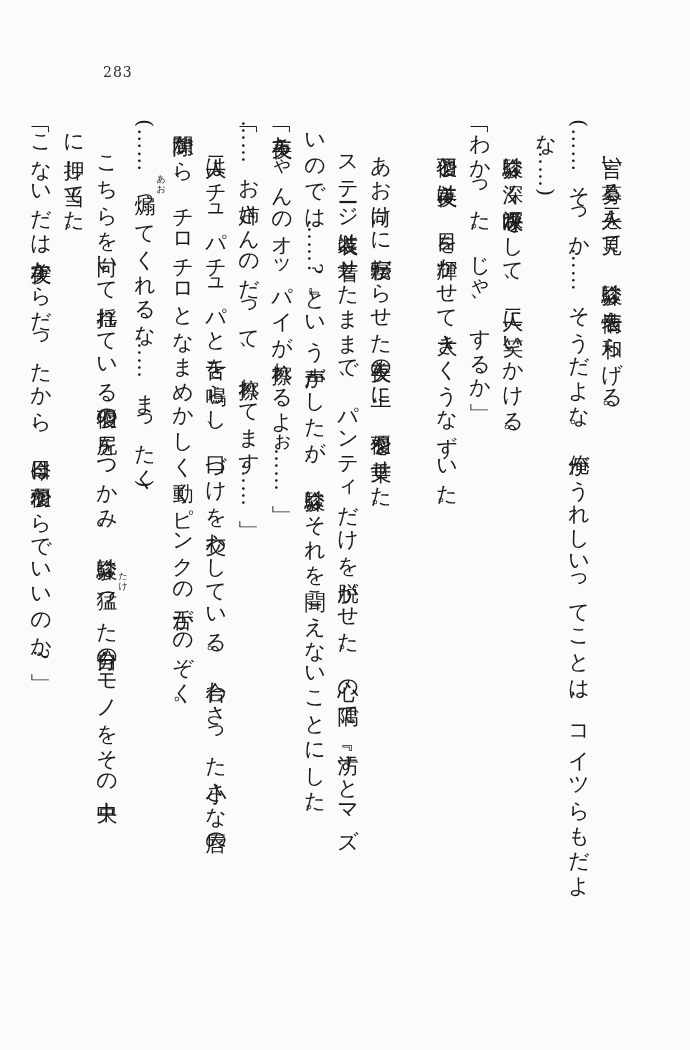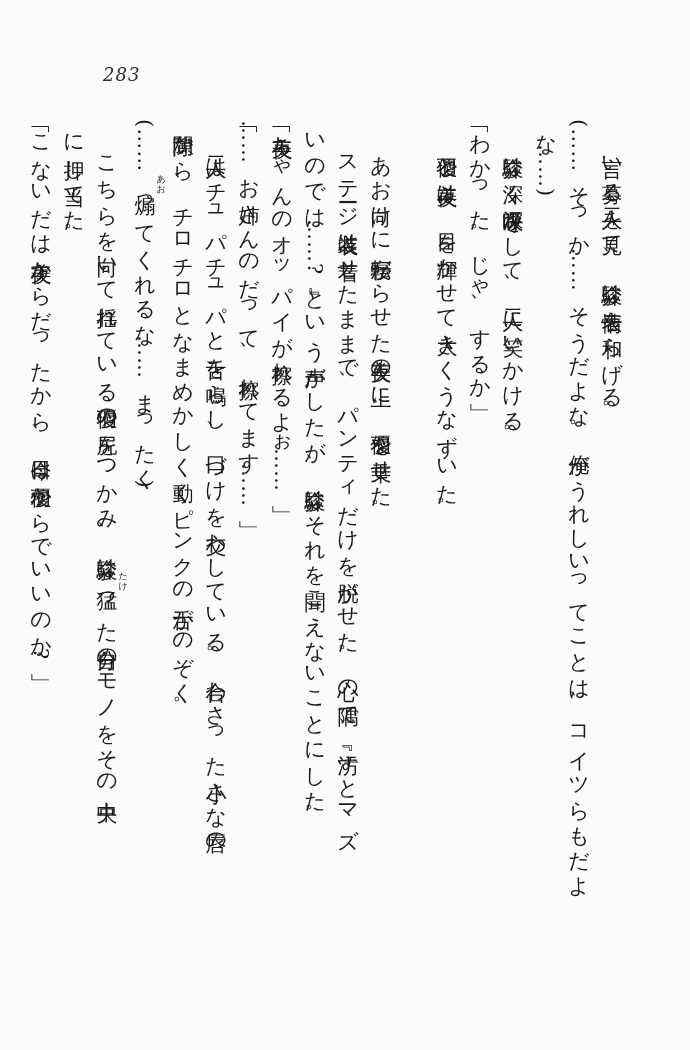--- a/index.html
+++ b/index.html
@@ -12,22 +12,21 @@
     width: 690px;
     height: 1050px;
     background: #fbfbf9;
     overflow: hidden;
     font-family: "DejaVu Serif", "Liberation Serif", serif;
   }
   .page-number {
     position: absolute;
     top: 64px;
     left: 103px;
-    font-size: 18px;
-    font-style: italic;
+    font-size: 14px;
     color: #2b2b2b;
     letter-spacing: 1px;
   }
   .text-block {
     position: absolute;
     top: 119px;
     right: 62px;
     height: 832px;
     writing-mode: vertical-rl;
     text-orientation: mixed;

